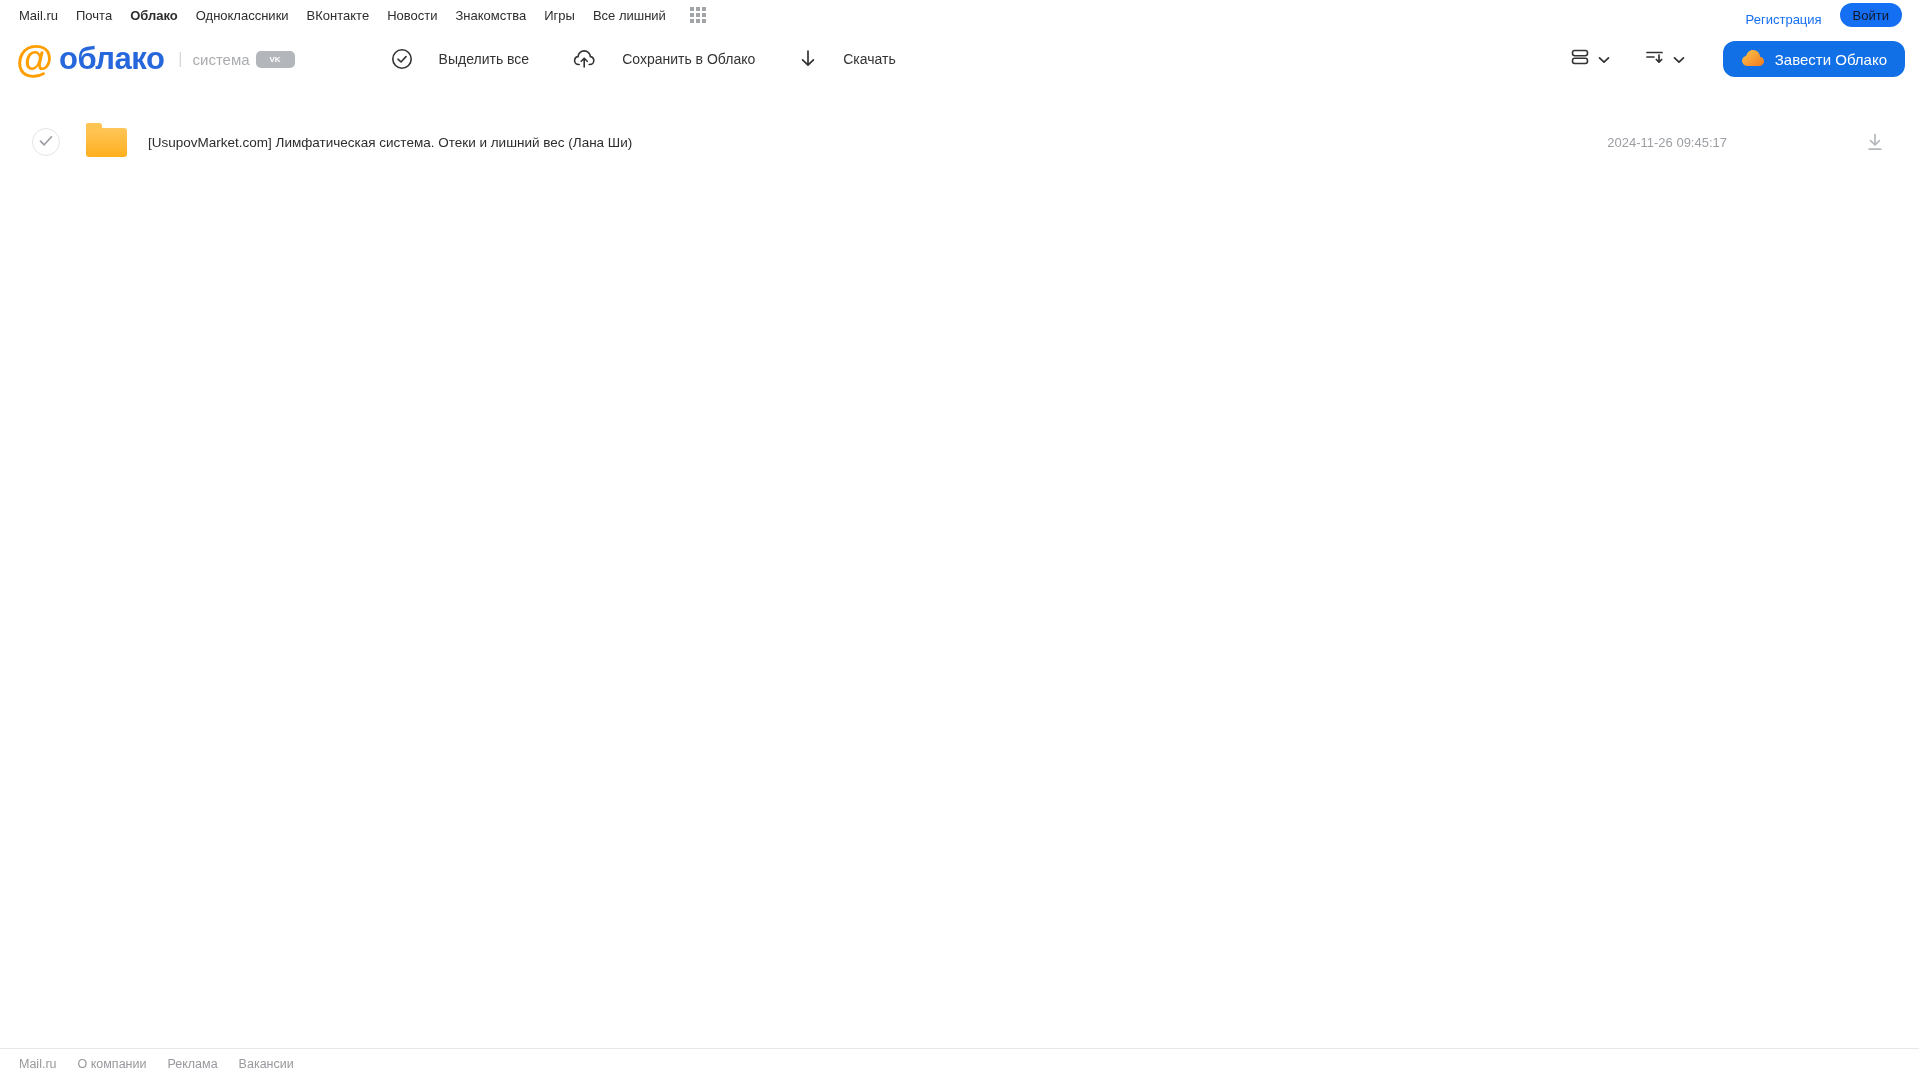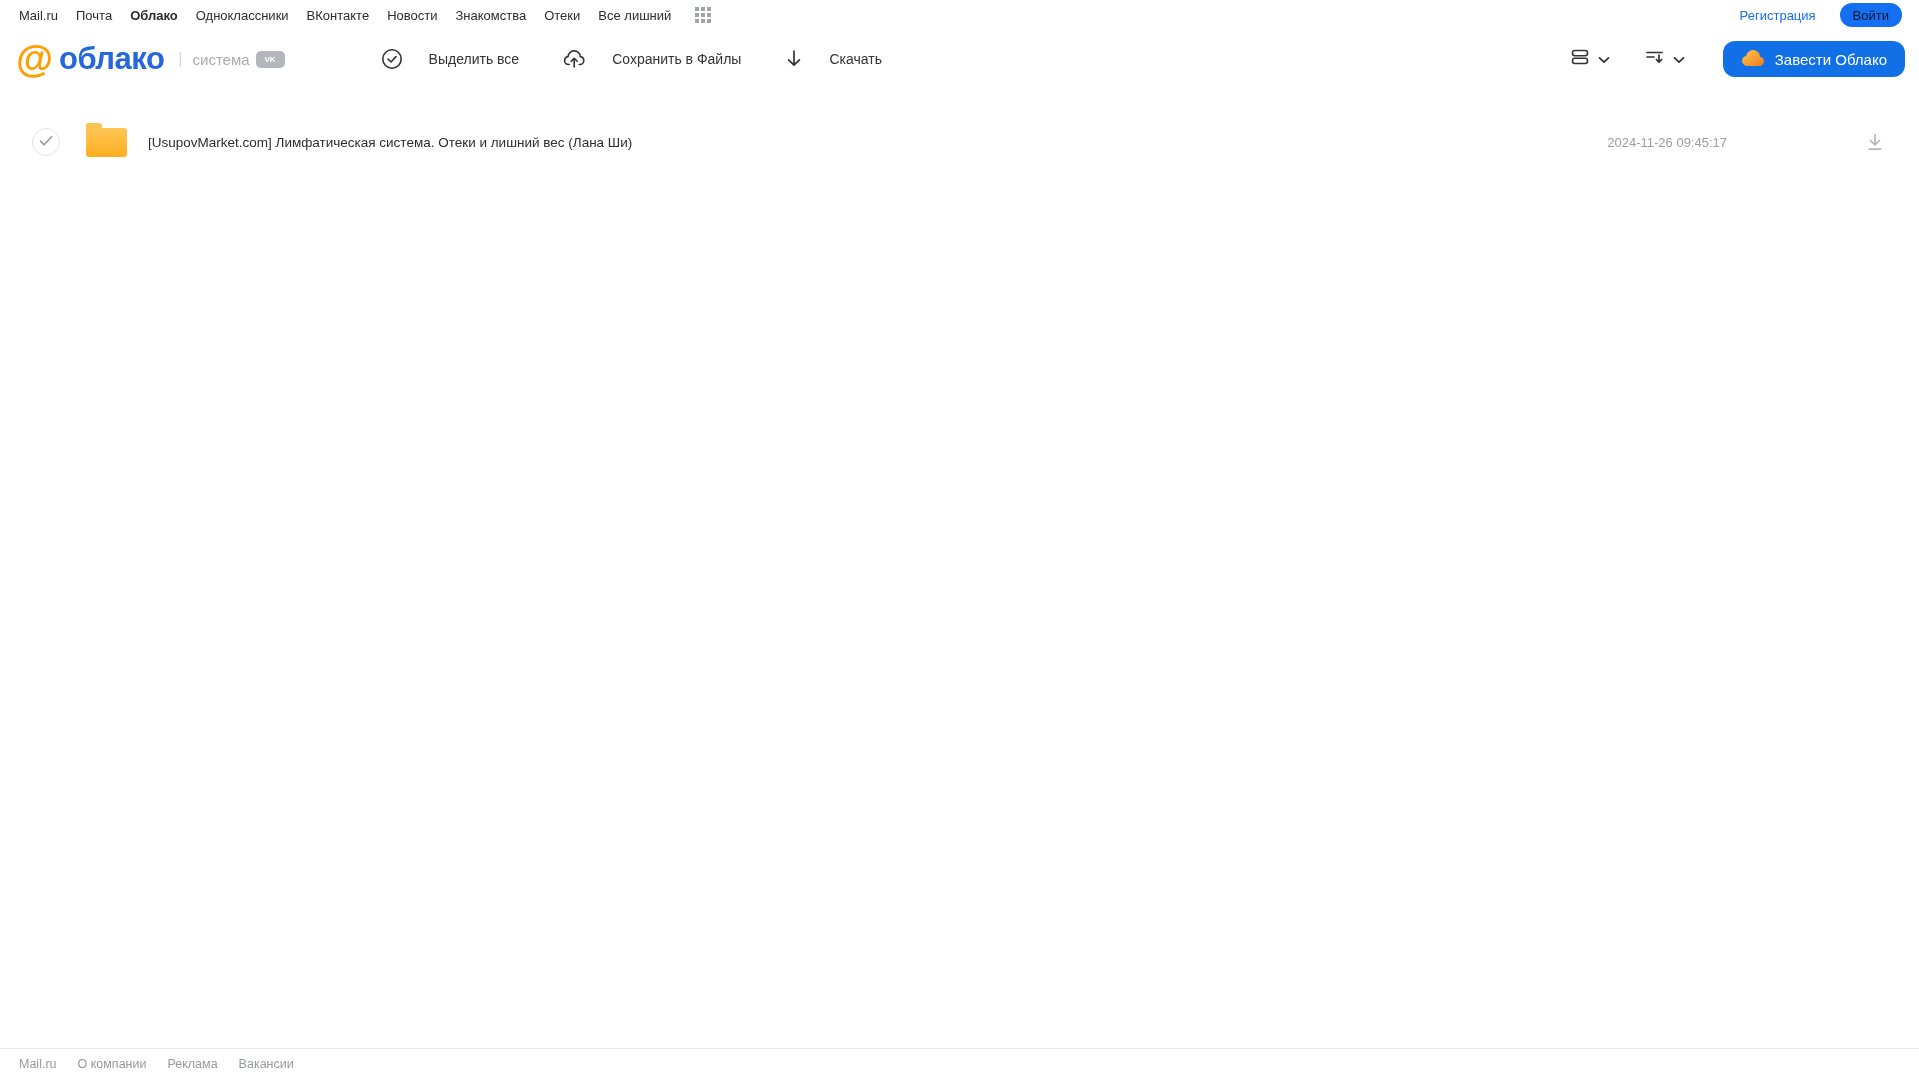--- a/index.html
+++ b/index.html
@@ -6,32 +6,32 @@
   html,body { width:1919px; height:1079px; background:#fff; font-family:"Liberation Sans", sans-serif; color:#2c2d2e; overflow:hidden; }
   .page { position:relative; width:1919px; height:1079px; background:#fff; }
 
   
   .topbar { display:flex; align-items:center; height:30px; padding:0 17px 0 19px; font-size:13px; }
   .topbar-nav { display:flex; align-items:center; gap:18px; }
   .topbar-link { color:#2c2d2e; text-decoration:none; cursor:pointer; white-space:nowrap; }
   .topbar-link.active { font-weight:bold; }
   .grid-icon { display:grid; grid-template-columns:repeat(3,4px); grid-gap:2px; margin-left:6px; cursor:pointer; }
   .grid-icon i { width:4px; height:4px; background:#a2a5a8; }
-  .topbar-right { margin-left:auto; display:flex; align-items:center; gap:24px; }
+  .topbar-right { margin-left:auto; display:flex; align-items:flex-end; gap:18px; }
   .reg-link { color:#156ff2; text-decoration:none; cursor:pointer; }
   .login-btn { background:#156ff2; color:#0f172a; border:none; border-radius:14px; height:24px; padding:0 13px; font-size:13px; font-family:inherit; cursor:pointer; }
 
   
   .header { display:flex; align-items:center; height:58px; padding:0 14px 0 16px; }
   .logo { display:flex; align-items:center; cursor:pointer; }
   .logo-at { color:#ff9e00; font-size:38px; font-weight:bold; line-height:38px; margin-right:6px; }
   .logo-text { color:#2668db; font-size:31px; font-weight:bold; letter-spacing:-0.5px; }
   .logo-sep { color:#d5d7d9; font-size:16px; margin:0 10px 0 14px; }
   .logo-project { color:#a9abae; font-size:15px; margin-right:6px; }
-  .vk-badge { width:29px; height:17px; border-radius:5px; background:#b3b6ba; color:#fff; font-size:8px; font-weight:bold; display:flex; align-items:center; justify-content:center; }
+  .vk-badge { width:39px; height:17px; border-radius:5px; background:#b3b6ba; color:#fff; font-size:8px; font-weight:bold; display:flex; align-items:center; justify-content:center; }
 
   .toolbar { display:flex; align-items:center; gap:44px; margin-left:96px; }
   .tool-btn { display:flex; align-items:center; gap:26px; font-size:14px; color:#333; cursor:pointer; background:none; border:none; font-family:inherit; }
   .tool-btn svg { display:block; }
 
   .header-right { margin-left:auto; display:flex; align-items:center; gap:34px; }
   .icon-dd { display:flex; align-items:center; gap:8px; cursor:pointer; }
   .cloud-btn { display:flex; align-items:center; gap:10px; background:#1170e6; color:#fff; border:none; border-radius:12px; height:36px; padding:0 18px; font-size:15px; font-family:inherit; cursor:pointer; margin-left:4px; }
 
   
@@ -60,21 +60,21 @@
 
   <div class="topbar">
     <nav class="topbar-nav">
       <a class="topbar-link">Mail.ru</a>
       <a class="topbar-link">Почта</a>
       <a class="topbar-link active">Облако</a>
       <a class="topbar-link">Одноклассники</a>
       <a class="topbar-link">ВКонтакте</a>
       <a class="topbar-link">Новости</a>
       <a class="topbar-link">Знакомства</a>
-      <a class="topbar-link">Отеки</a>
+      <a class="topbar-link">Игры</a>
       <a class="topbar-link">Все лишний</a>
       <span class="grid-icon">
           <i></i>
           <i></i>
           <i></i>
           <i></i>
           <i></i>
           <i></i>
           <i></i>
           <i></i>
@@ -106,21 +106,21 @@
         </span>
         <span>Выделить все</span>
       </button>
       <button class="tool-btn">
         <span>
           <svg width="23" height="22" viewBox="0 0 23 22" fill="none">
               <path d="M6.2 16.5 H5.6 C3.4 16.5 1.6 14.7 1.6 12.5 C1.6 10.5 3.1 8.9 5 8.6 C5.2 5.4 7.9 2.9 11.2 2.9 C14.5 2.9 17.2 5.4 17.4 8.6 C19.3 8.9 20.8 10.5 20.8 12.5 C20.8 14.7 19 16.5 16.8 16.5 H16.2" stroke="#333" stroke-width="1.6" stroke-linecap="round"></path>
               <path d="M11.2 19 V10.5 M8.2 13.3 L11.2 10.3 L14.2 13.3" stroke="#333" stroke-width="1.6" stroke-linecap="round" stroke-linejoin="round"></path>
             </svg>
         </span>
-        <span>Сохранить в Файлы</span>
+        <span>Сохранить в Облако</span>
       </button>
       <button class="tool-btn">
         <span>
           <svg width="18" height="20" viewBox="0 0 18 20" fill="none">
               <path d="M9 2 V16 M3.6 10.8 L9 16.2 L14.4 10.8" stroke="#333" stroke-width="1.7" stroke-linecap="round" stroke-linejoin="round"></path>
             </svg>
         </span>
         <span>Скачать</span>
       </button>
     </div>

